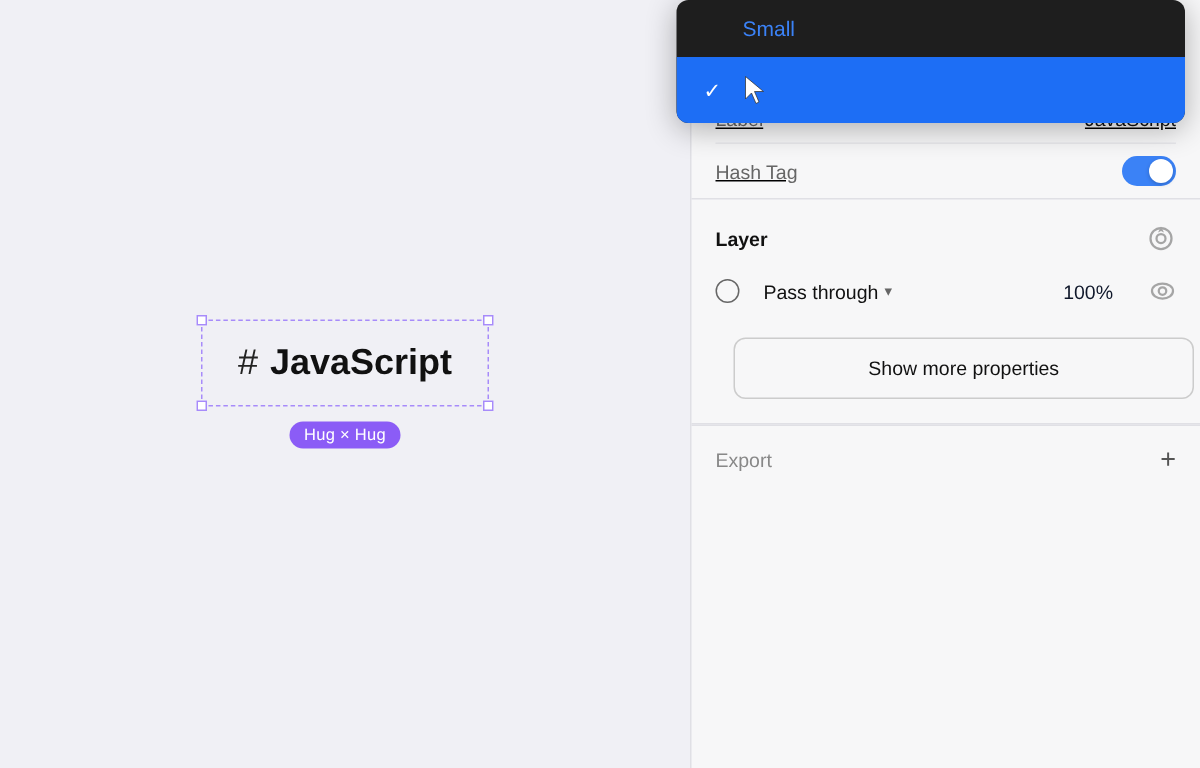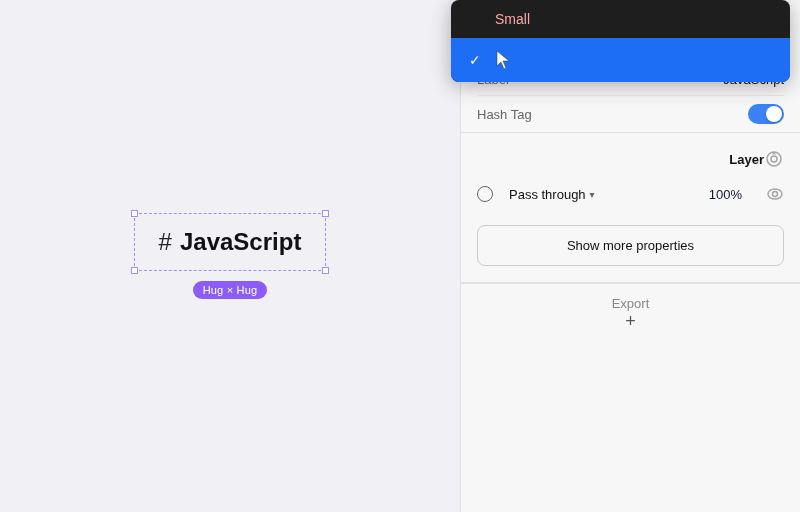--- a/index.html
+++ b/index.html
@@ -97,21 +97,21 @@
       border-radius: 8px;
       overflow: hidden;
       box-shadow: 0 4px 20px rgba(0,0,0,0.3);
     }
 
     .dropdown-item {
       display: flex;
       align-items: center;
       padding: 11px 18px;
       font-size: 14px;
-      color: #fca5a5;
+      color: #3b82f6;
       cursor: pointer;
       gap: 10px;
     }
 
     .dropdown-item.selected {
       background: #1d6ef5;
       color: white;
     }
 
     .dropdown-item .check-icon {
@@ -144,20 +144,21 @@
       width: 4px;
       height: 4px;
       border-radius: 50%;
       background: #555;
     }
 
     
     .property-section {
       padding: 0 16px;
       margin-top: 52px;
+      text-decoration: underline;
     }
 
     .property-row {
       display: flex;
       align-items: center;
       padding: 8px 0;
       border-bottom: 1px solid #e8e8ec;
     }
 
     .property-row:last-child {
@@ -198,21 +199,21 @@
     }
 
     
     .layer-section {
       padding: 16px 16px 0 16px;
     }
 
     .layer-header {
       display: flex;
       align-items: center;
-      justify-content: flex-end;
+      justify-content: space-between;
       margin-bottom: 10px;
     }
 
     .layer-title {
       font-size: 13px;
       font-weight: 600;
       color: #111;
     }
 
     .layer-row {
@@ -246,41 +247,40 @@
     }
 
     .opacity-value {
       font-size: 13px;
       color: #0f172a;
       margin-right: 8px;
     }
 
     
     .show-more-btn {
-      margin: 16px 16px;
+      margin: 16px 28px;
       padding: 12px;
       border: 1.5px solid #ccc;
       border-radius: 8px;
       background: transparent;
       font-size: 13px;
       font-weight: 500;
       color: #111;
       text-align: center;
       cursor: pointer;
       width: calc(100% - 32px);
     }
 
     
     .export-section {
       padding: 12px 16px;
       border-top: 1px solid #e0e0e5;
       display: flex;
       align-items: center;
       justify-content: space-between;
-      flex-direction: column;
     }
 
     .export-label {
       font-size: 13px;
       color: #888;
       font-weight: 500;
     }
 
     .plus-icon {
       font-size: 18px;

